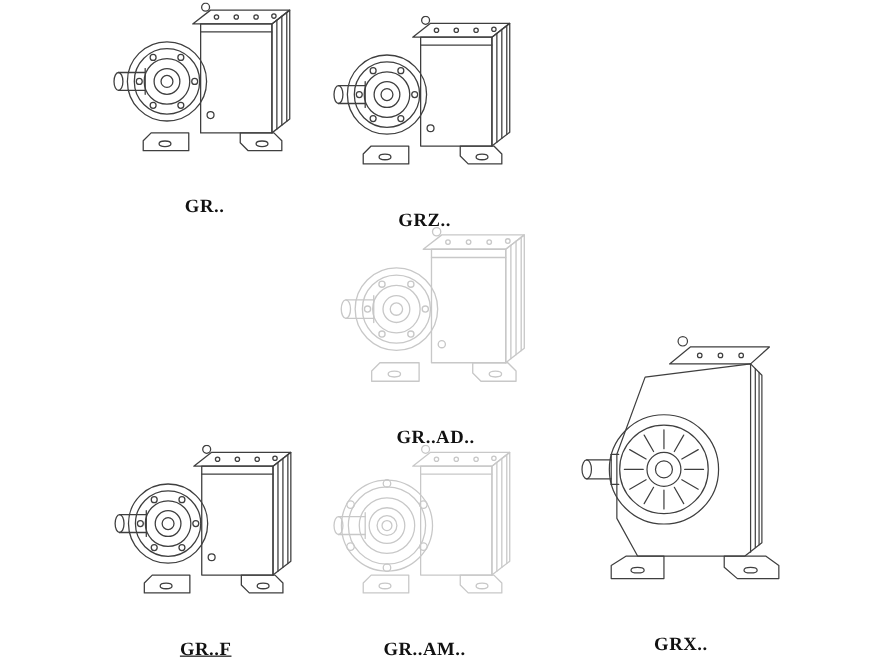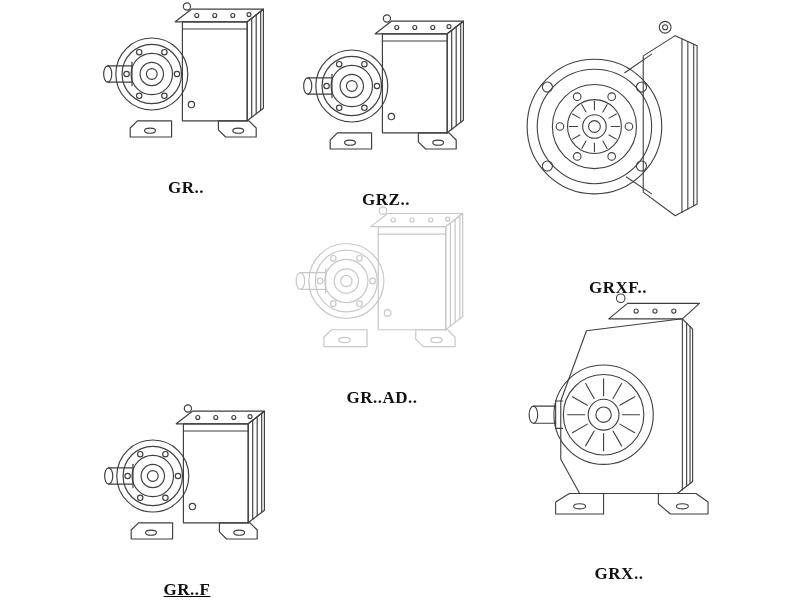--- a/index.html
+++ b/index.html
@@ -48,22 +48,22 @@
     padding-top:4px;
     text-align:center;
     white-space:nowrap;
   }
 
   
   #cell-gr    { left:88px;  top:2px;   width:196px; height:196px; }
   #cell-grz   { left:290px; top:14px;   width:192px; height:196px; }
   #cell-grxf  { left:492px; top:2px;   width:252px; height:296px; }
   #cell-grf   { left:92px;  top:210px; width:200px; height:196px; }
-  #cell-grad  { left:280px; top:206px; width:204px; height:202px; }
-  #cell-grx   { left:488px; top:288px; width:262px; height:296px; }
+  #cell-grad  { left:294px; top:206px; width:204px; height:202px; }
+  #cell-grx   { left:488px; top:300px; width:262px; height:296px; }
   #cell-grft  { left:88px;  top:404px; width:198px; height:196px;text-decoration:underline; }
   #cell-gram  { left:284px; top:404px; width:204px; height:196px; }
 </style>
 </head>
 <body>
 
 <svg width="0" height="0" style="position:absolute" aria-hidden="true">
   <defs>
 
     <symbol id="sym-unit-foot" viewBox="0 0 200 160">
@@ -228,28 +228,20 @@
 
   <figure class="cell" id="cell-grz">
     <div class="drawing">
       <svg class="sketch" viewBox="0 0 200 160" preserveAspectRatio="xMidYMax meet">
           <use href="#sym-unit-foot"></use>
         </svg>
     </div>
     <figcaption class="label">GRZ..</figcaption>
   </figure>
 
-  <figure class="cell" id="cell-grxf">
-    <div class="drawing">
-      <svg class="sketch" viewBox="0 0 240 290" preserveAspectRatio="xMidYMax meet">
-          <use href="#sym-unit-bigflange"></use>
-        </svg>
-    </div>
-    <figcaption class="label">GRXF..</figcaption>
-  </figure>
 
 
   <figure class="cell" id="cell-grad">
     <div class="drawing">
       <svg class="sketch faint" viewBox="0 0 200 160" preserveAspectRatio="xMidYMax meet">
           <use href="#sym-unit-foot"></use>
         </svg>
     </div>
     <figcaption class="label">GR..AD..</figcaption>
   </figure>
@@ -265,14 +257,22 @@
 
   <figure class="cell" id="cell-grft">
     <div class="drawing">
       <svg class="sketch" viewBox="0 0 200 160" preserveAspectRatio="xMidYMax meet">
           <use href="#sym-unit-foot"></use>
         </svg>
     </div>
     <figcaption class="label">GR..F</figcaption>
   </figure>
 
+  <figure class="cell" id="cell-gram">
+    <div class="drawing">
+      <svg class="sketch faint" viewBox="0 0 200 160" preserveAspectRatio="xMidYMax meet">
+          <use href="#sym-unit-flange"></use>
+        </svg>
+    </div>
+    <figcaption class="label">GR..AM..</figcaption>
+  </figure>
 
 </div>
 
 </body></html>

